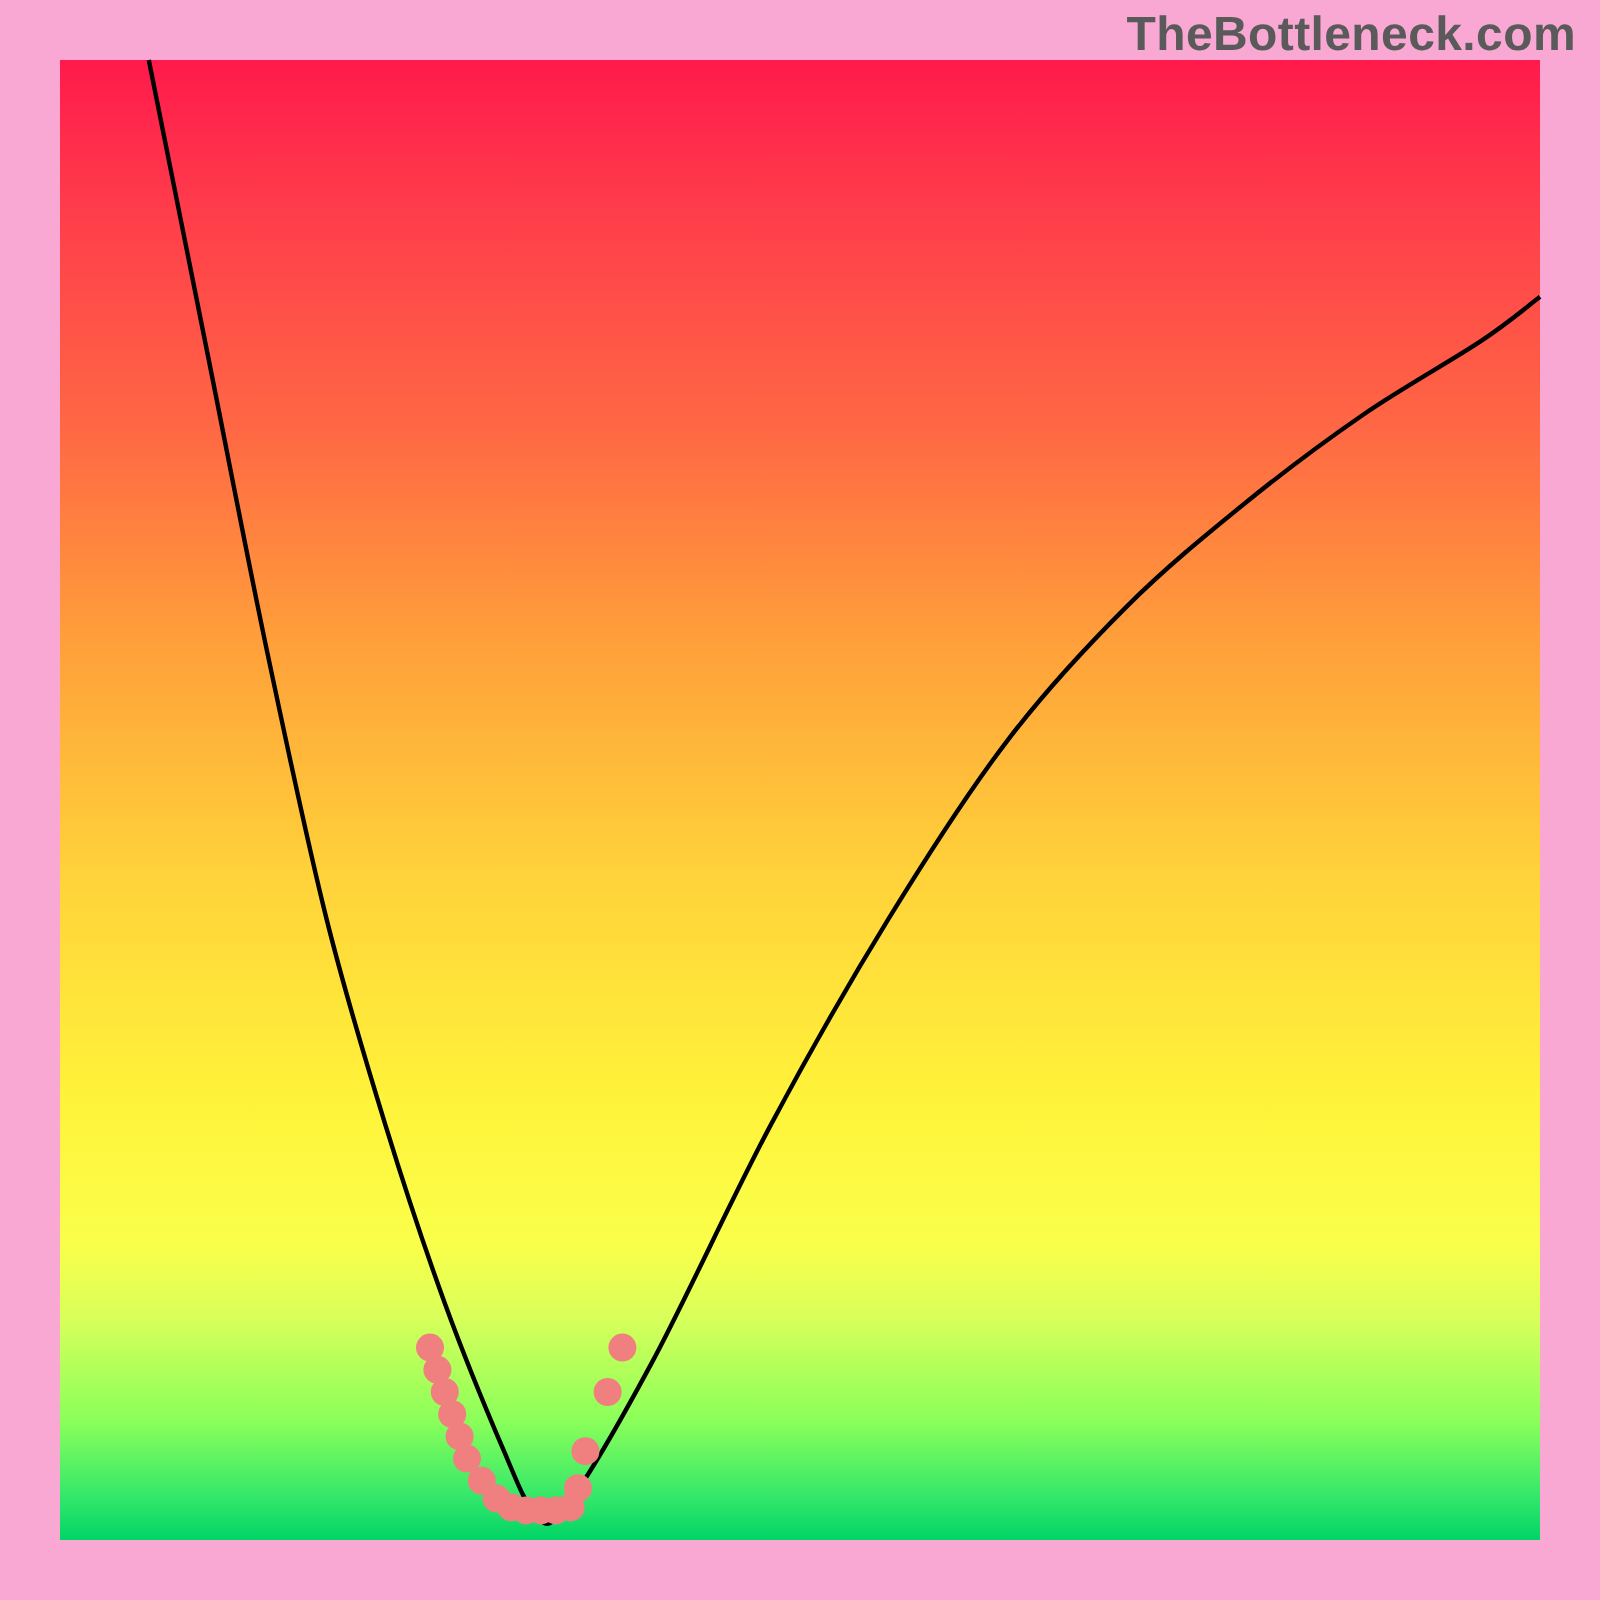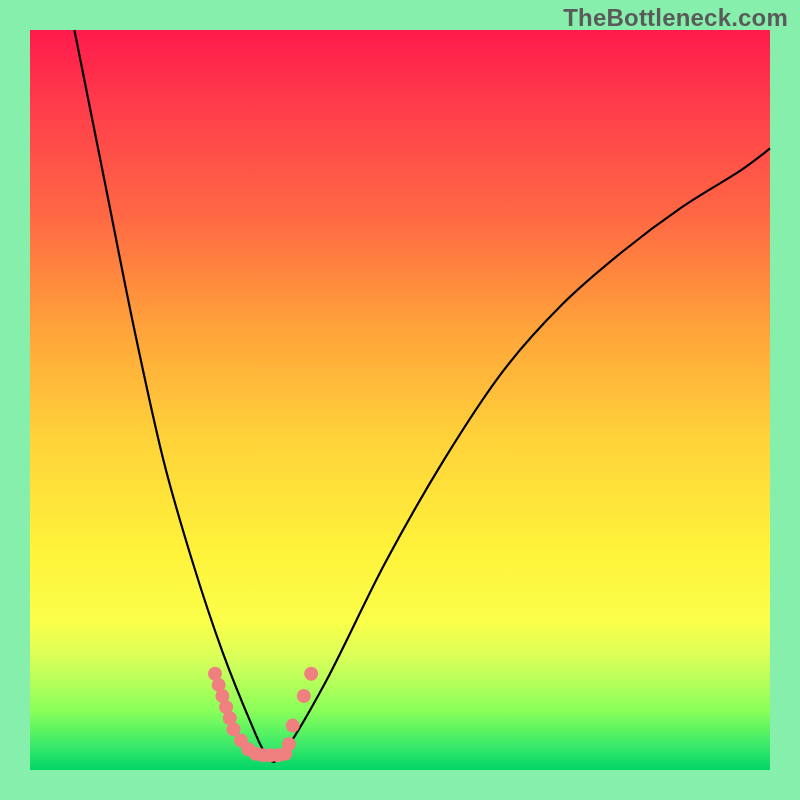--- a/index.html
+++ b/index.html
@@ -8,21 +8,21 @@
     width: 800px;
     height: 800px;
     background: #000;
     font-family: Arial, Helvetica, sans-serif;
     overflow: hidden;
   }
   .frame {
     position: relative;
     width: 800px;
     height: 800px;
-    background: #86efac;
+    background: #f9a8d4;
   }
   .plot-area {
     position: absolute;
     left: 30px;
     top: 30px;
     width: 740px;
     height: 740px;
     
     background: linear-gradient(
       to bottom,

